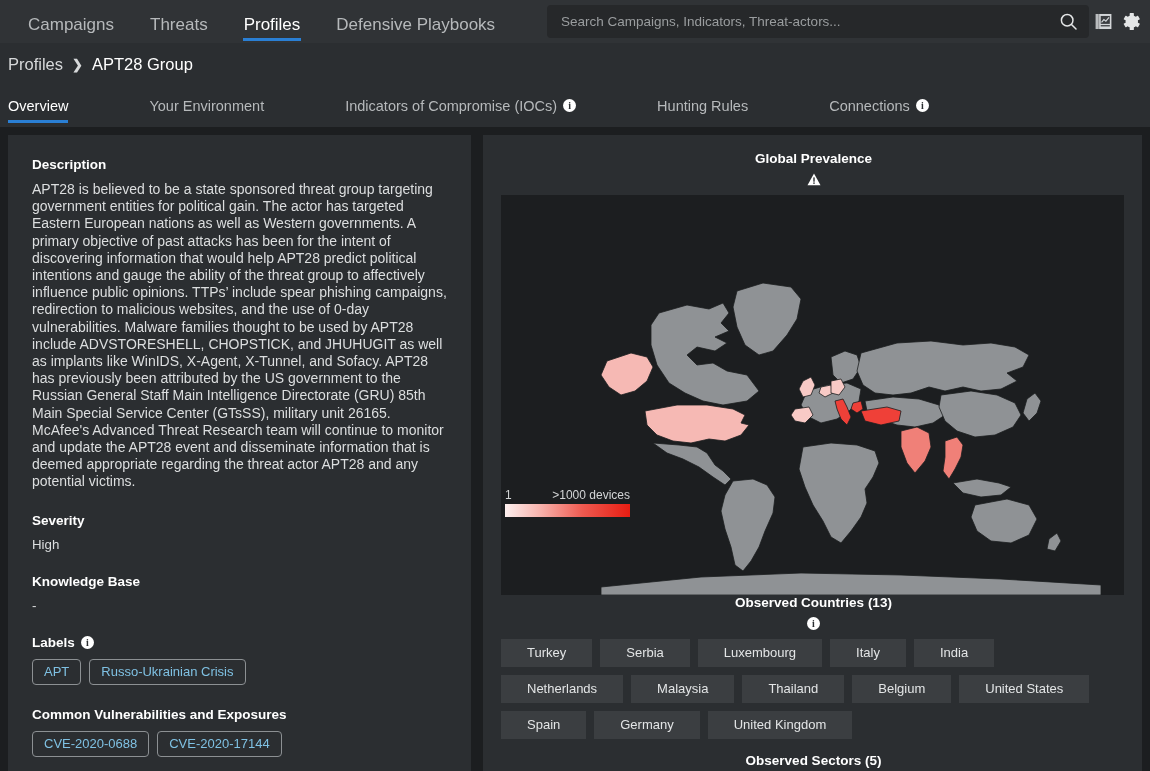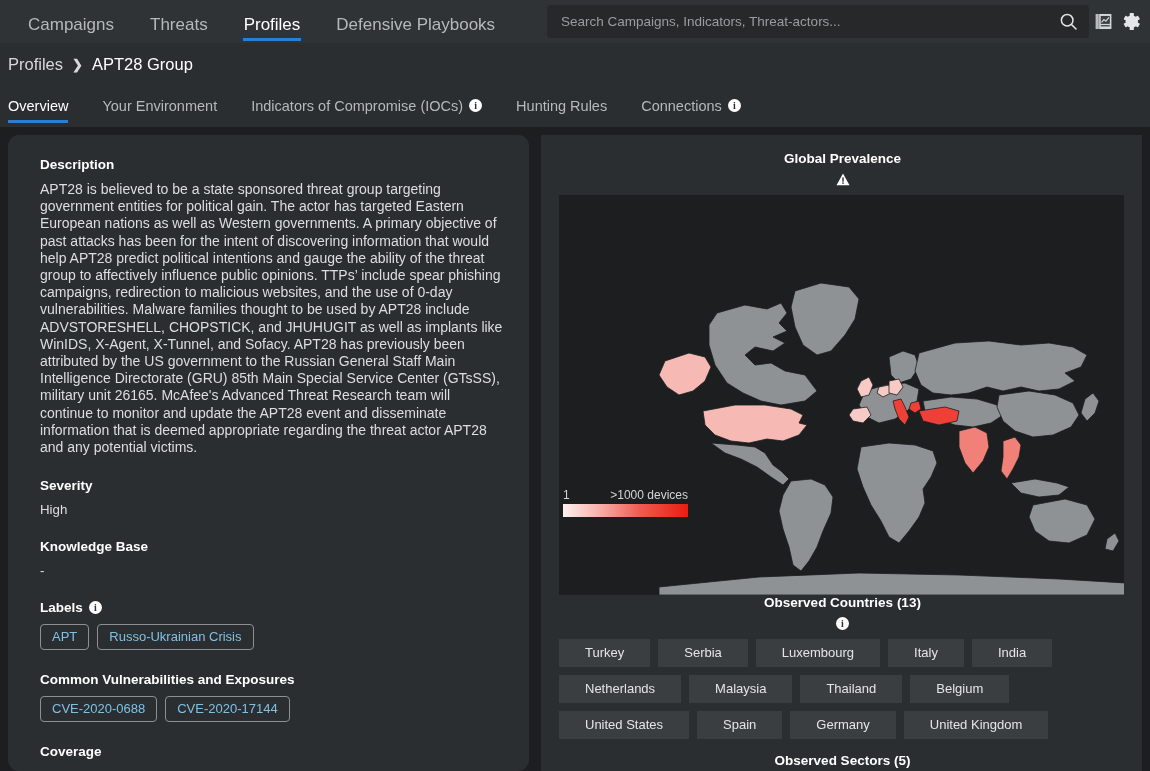--- a/index.html
+++ b/index.html
@@ -74,20 +74,21 @@
   .crumb-sep { margin: 0 9px; color: #d7d9da; font-weight: bold; font-size: 13px; }
   .crumb-cur { color: #ffffff; }
 
   
   .tabbar {
     height: 42px;
     background: #2b2e31;
     display: flex; align-items: stretch;
     padding-left: 8px;
     border-bottom: 1px solid #2b2e31;
+    gap: 47px;
   }
   .tab {
     display: flex; align-items: center; gap: 6px;
     padding: 0 14px 0 0;
     margin-right: 20px;
     font-size: 14.5px;
     color: #b6b9bb;
     cursor: pointer; position: relative;
   }
   .tab.active { color: #ffffff; }
@@ -101,21 +102,21 @@
   .content {
     display: flex;
     gap: 12px;
     padding: 8px 8px 0 8px;
     height: calc(771px - 43px - 42px - 42px);
   }
   .panel {
     background: #2b2e31;
     overflow: hidden;
   }
-  .panel-left { width: 521px; padding: 22px 24px 0 32px; border-radius: 11px; }
+  .panel-left { width: 463px; padding: 22px 24px 0 24px; }
   .panel-right { flex: 1; padding: 16px 18px 0 18px; }
 
   .section-h {
     font-size: 13.5px; font-weight: bold; color: #ffffff;
     margin-bottom: 9px;
     display: flex; align-items: center; gap: 6px;
   }
   .desc {
     font-size: 14px; line-height: 17.2px; color: #dcdedf;
     margin-bottom: 22px;

